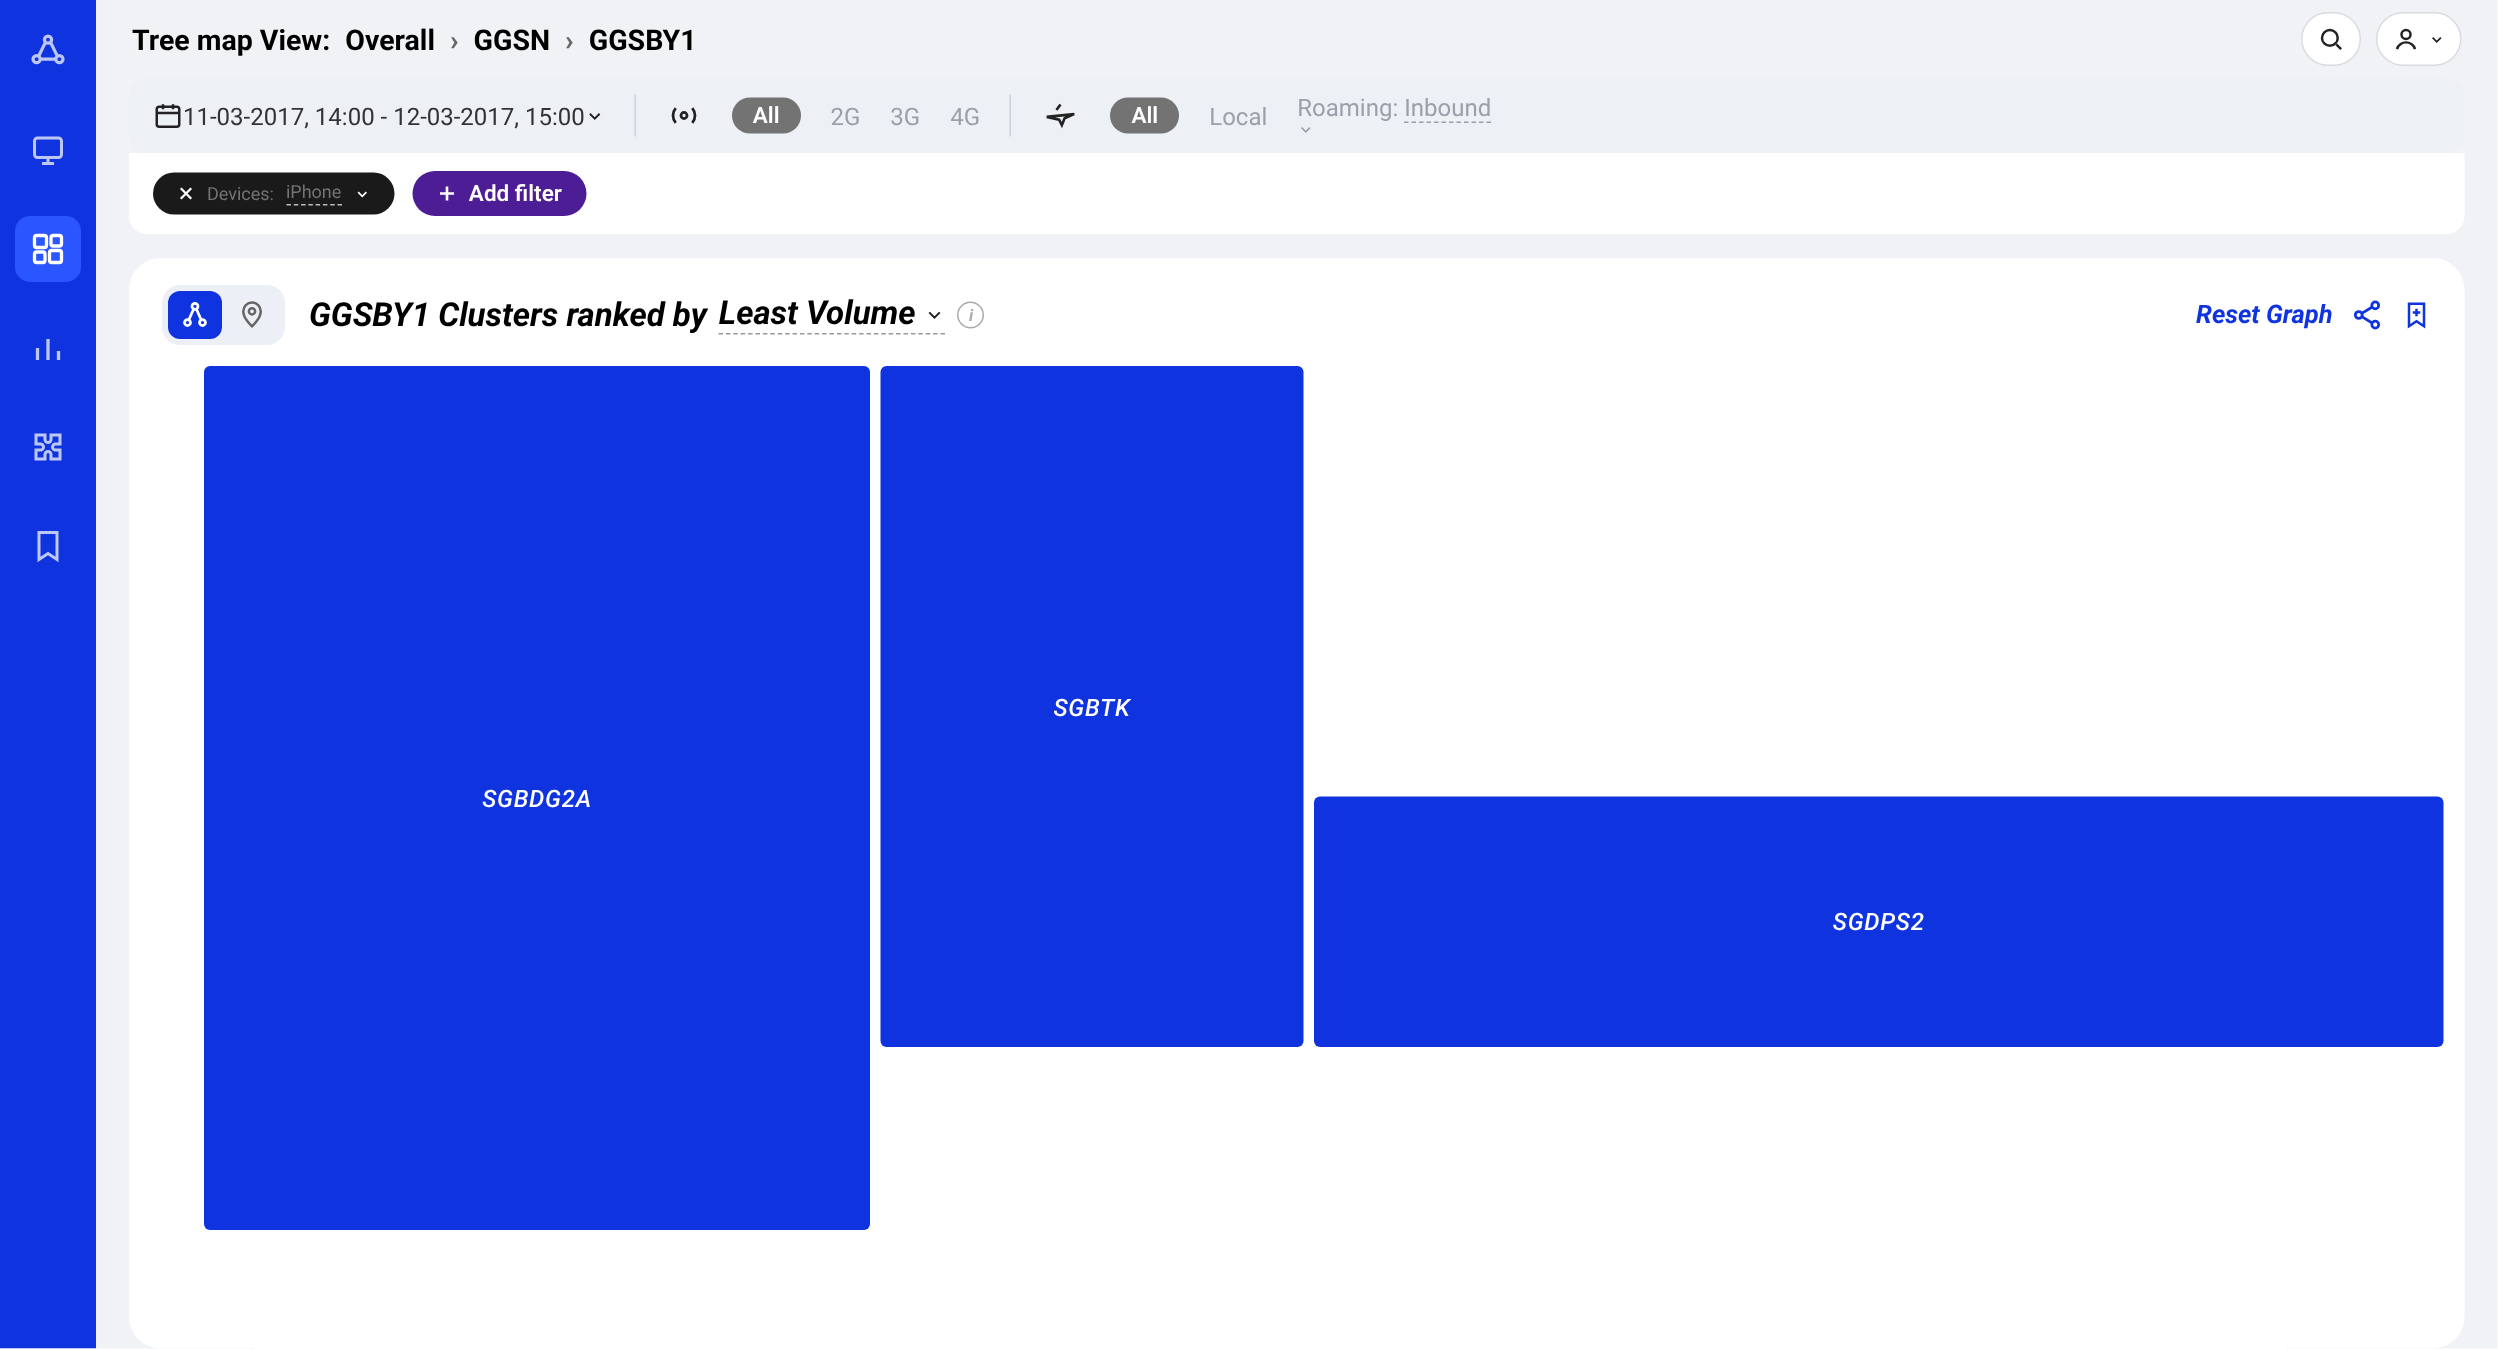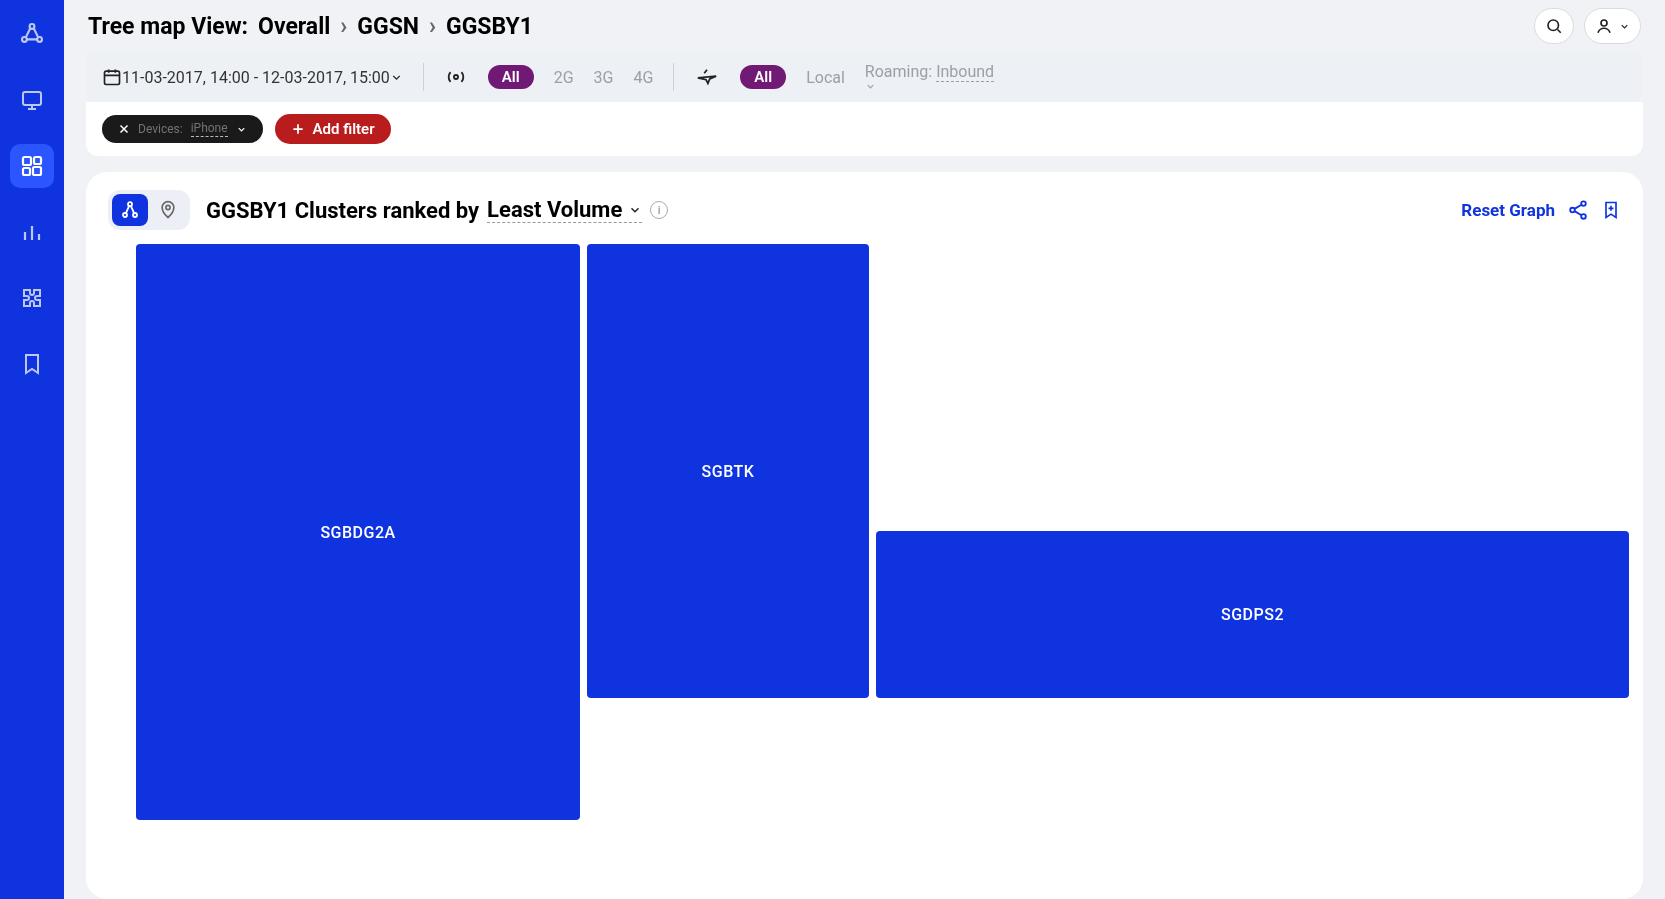--- a/index.html
+++ b/index.html
@@ -42,21 +42,21 @@
     height: 100%;
   }
   .topbar {
     height: 52px;
     display: flex;
     align-items: center;
     justify-content: space-between;
     padding: 0 24px;
   }
   .breadcrumb {
-    font-size: 23px;
+    font-size: 19px;
     font-weight: 700;
     color: #000;
     display: flex;
     align-items: center;
     gap: 10px;
   }
   .breadcrumb .chev { color: #666; font-weight: 700; }
   .topbar-right { display: flex; gap: 10px; align-items: center; }
   .icon-btn {
     border: 1px solid #d9dbe0;
@@ -86,21 +86,21 @@
   }
   .filterbar .sep {
     width: 1px;
     height: 28px;
     background: #cdd1da;
   }
   .date-picker {
     display: flex; align-items: center; gap: 0; cursor: pointer;
   }
   .pill {
-    background: #701a75;
+    background: #737373;
     color: #fff;
     border-radius: 999px;
     padding: 3px 14px;
     font-size: 15px;
     font-weight: 600;
     cursor: pointer;
   }
   .muted { color: #9aa0aa; cursor: pointer; }
   .dashed-under { border-bottom: 1px dashed #9aa0aa; }
   .chipbar {
@@ -116,37 +116,38 @@
     background: #1a1a1a;
     color: #737373;
     border-radius: 999px;
     padding: 6px 16px;
     display: flex; align-items: center; gap: 8px;
     font-size: 12px;
     cursor: pointer;
   }
   .chip-dark .dashed { border-bottom: 1px dashed #bbb; padding-bottom: 1px; }
   .chip-blue {
-    background: #b91c1c;
+    background: #4c1d95;
     color: #fff;
     border-radius: 999px;
     padding: 6px 16px;
     display: flex; align-items: center; gap: 8px;
     font-size: 15px;
     font-weight: 600;
     cursor: pointer;
   }
   .content-card {
     margin: 16px 22px 0 22px;
     background: #fff;
     border-radius: 21px;
     padding: 18px 14px 14px 14px;
     flex: 1;
     display: flex;
     flex-direction: column;
+    font-style: italic;
   }
   .card-header {
     display: flex;
     align-items: center;
     justify-content: space-between;
     margin-bottom: 14px;
     padding: 0 8px;
   }
   .card-header-left {
     display: flex; align-items: center; gap: 16px;

